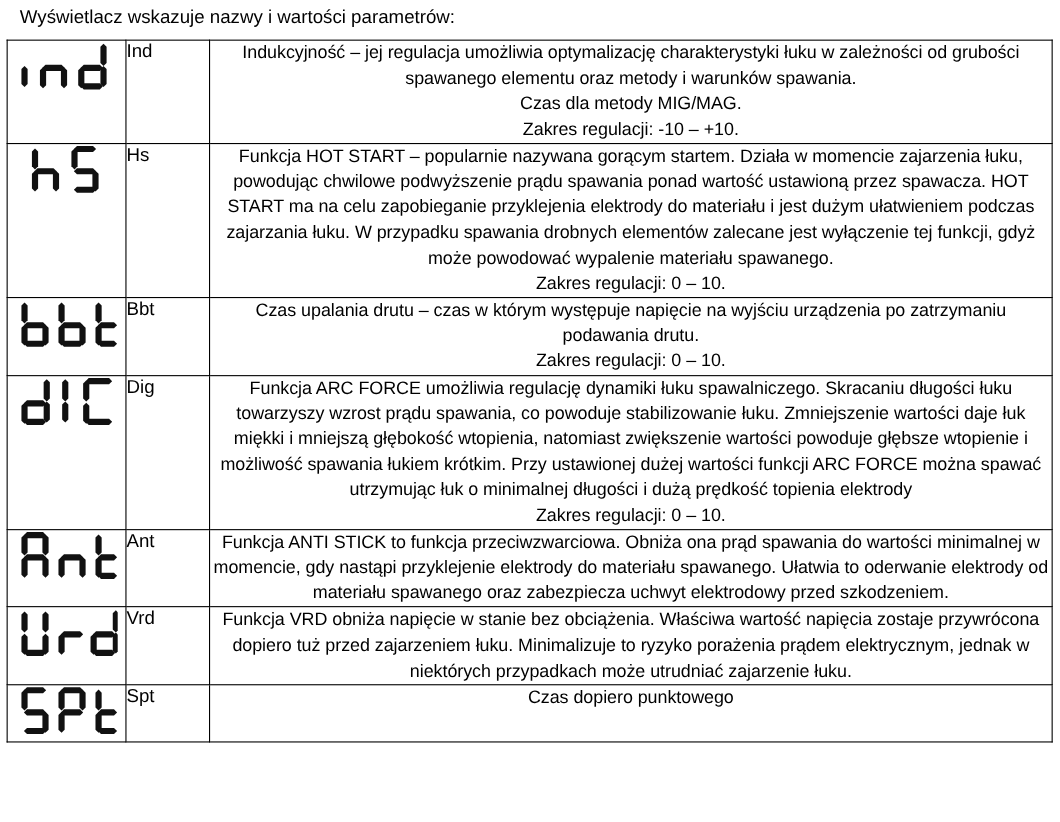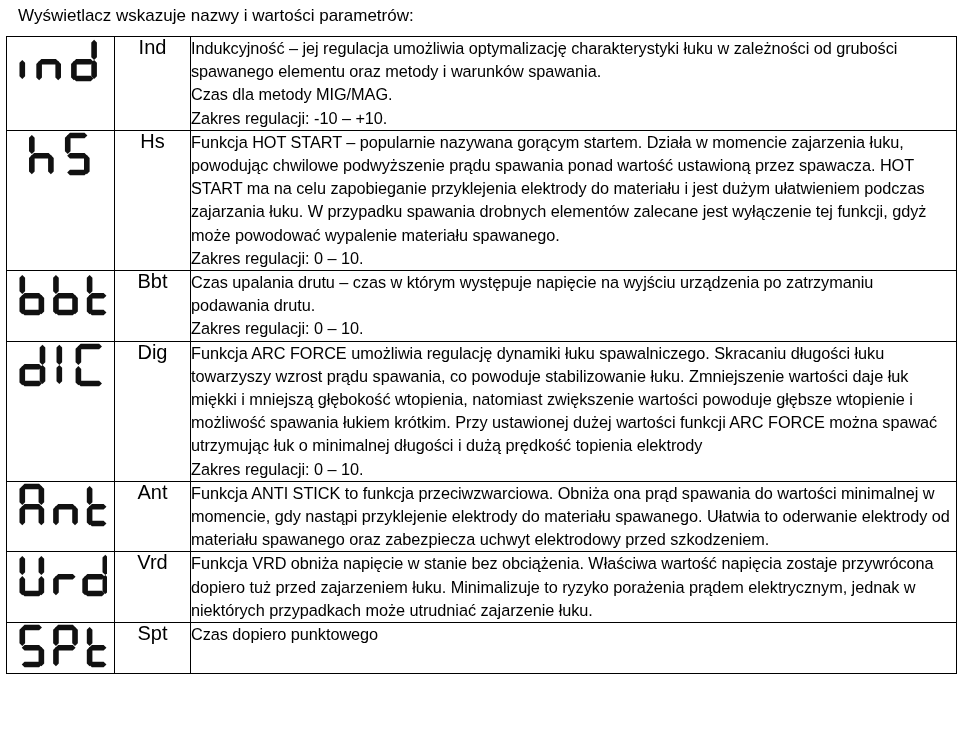--- a/index.html
+++ b/index.html
@@ -44,34 +44,35 @@
   col.c-glyph { width: 108px; }
   col.c-name  { width: 76px; }
   col.c-desc  { width: 766px; }
 
   td.glyph-cell {
     text-align: center;
     vertical-align: middle;
     padding: 4px 2px;
   }
   td.name-cell {
-    text-align: center;
+    text-align: left;
     vertical-align: middle;
-    font-size: 20px;
+    font-size: 17px;
     line-height: 20px;
   }
   td.desc-cell {
     padding: 4px 6px 5px 7px;
     font-size: 16.3px;
     line-height: 23.2px;
     letter-spacing: -0.05px;
     vertical-align: top;
   }
   td.desc-cell p {
     margin: 0;
+    text-align: center;
   }
   .seg-wrap {
     display: inline-block;
     line-height: 0;
   }
   svg.seg {
     display: block;
   }
   .seg-on { fill: #111111; }
 </style>

